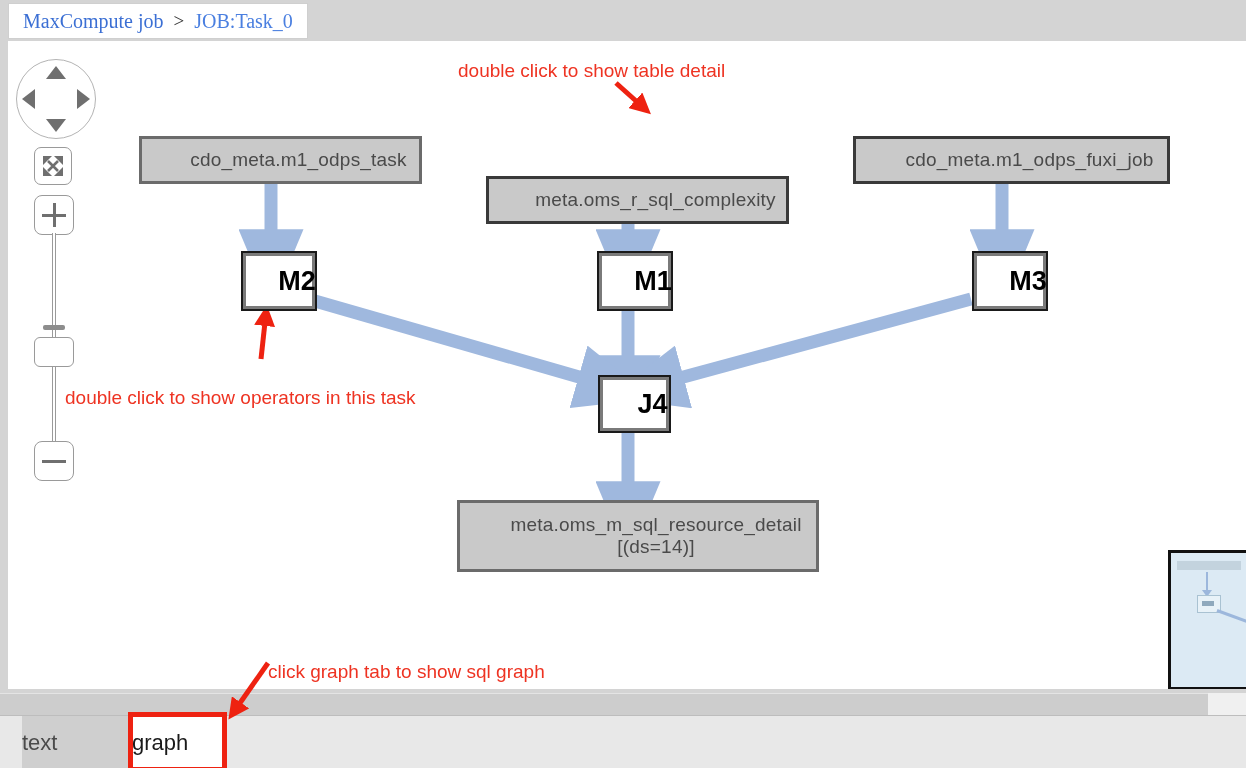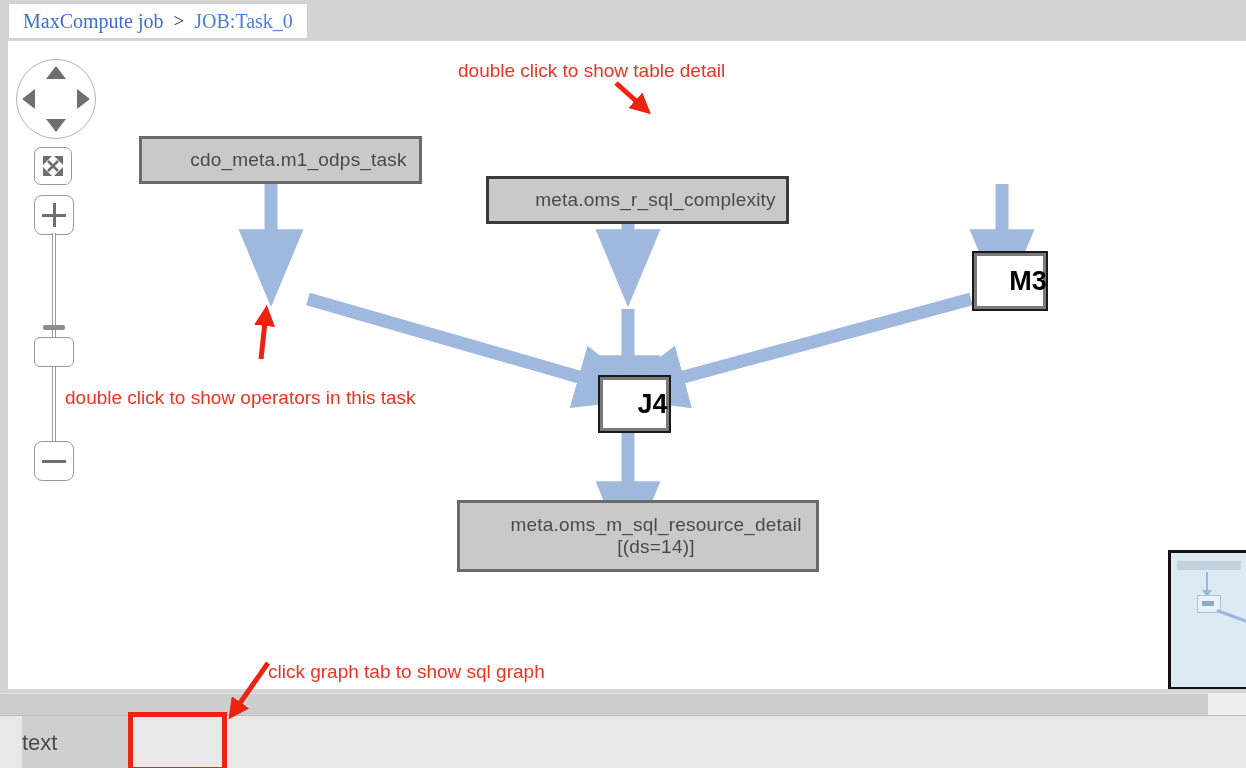--- a/index.html
+++ b/index.html
@@ -224,21 +224,30 @@
       <div class="zoom-thumb"></div>
       <div class="minusbtn"></div>
     </div>
 
     <div class="node node-table" style="left:131px;top:95px;width:283px;height:48px;">
       <span>cdo_meta.m1_odps_task</span>
     </div>
     <div class="node node-table dark" style="left:478px;top:95px;width:303px;height:48px;margin-top:40px;">
       <span>meta.oms_r_sql_complexity</span>
     </div>
-
+    <div class="node node-table dark" style="left:845px;top:95px;width:317px;height:48px;">
+      <span>cdo_meta.m1_odps_fuxi_job</span>
+    </div>
+
+    <div class="node node-task" style="left:235px;top:212px;width:72px;height:56px;">
+      <span>M2</span>
+    </div>
+    <div class="node node-task" style="left:591px;top:212px;width:72px;height:56px;">
+      <span>M1</span>
+    </div>
     <div class="node node-task" style="left:966px;top:212px;width:72px;height:56px;">
       <span>M3</span>
     </div>
     <div class="node node-task" style="left:592px;top:336px;width:69px;height:54px;">
       <span>J4</span>
     </div>
 
     <div class="node node-table" style="left:449px;top:459px;width:362px;height:72px;">
       <span>meta.oms_m_sql_resource_detail</span>
       <span>[(ds=14)]</span>
@@ -266,15 +275,18 @@
   </svg>
 
   <div class="hscroll">
     <div class="hscroll-thumb"></div>
   </div>
 
   <div class="tabbar">
     <div class="tab tab-text">
       <span>text</span>
     </div>
+    <div class="tab tab-graph">
+      <span>graph</span>
+    </div>
     <div class="tab-hl"></div>
   </div>
 </div>
 
 </body></html>

